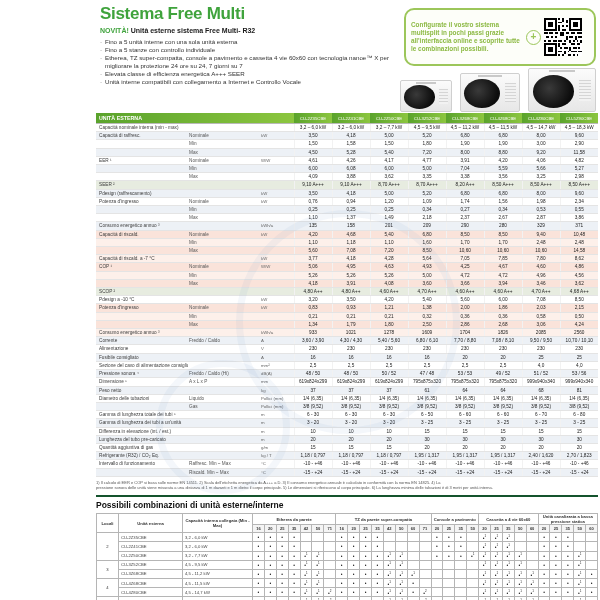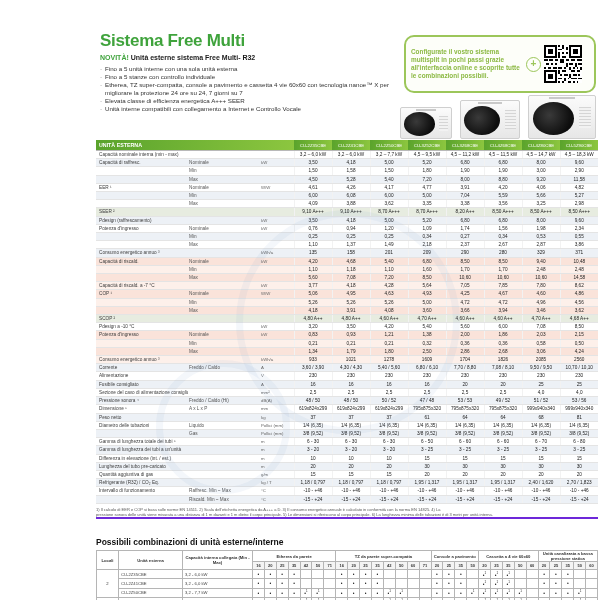--- a/index.html
+++ b/index.html
@@ -1,19 +1,19 @@
 <!DOCTYPE html>
 <html><head>
 <meta charset="utf-8">
 <style>
   html,body{margin:0;padding:0;background:#fff;width:600px;height:600px;overflow:hidden;
     font-family:"Liberation Sans","DejaVu Sans",sans-serif;-webkit-font-smoothing:antialiased;}
   .sheet{position:absolute;left:96px;top:0;width:502px;height:600px;background:#fff;}
   
-  #header{position:relative;height:112px;margin-top:27px;}
+  #header{position:relative;height:112px;}
   #page-title{position:absolute;left:4px;top:4px;font-size:17px;font-weight:bold;color:#3fa33c;letter-spacing:-0.3px;}
   #subtitle-line{position:absolute;left:4px;top:27px;font-size:7px;font-weight:bold;color:#1a1a1a;}
   #subtitle-line .tag{color:#3fa33c;margin-right:2px;}
   #bullet-list{position:absolute;left:4px;top:38px;width:290px;margin:0;padding:0;list-style:none;}
   #bullet-list li{font-size:6.2px;line-height:8px;color:#333;padding-left:5px;position:relative;}
   #bullet-list li::before{content:"·";position:absolute;left:0;top:0;color:#333;}
   #promo-box{position:absolute;right:2px;top:8px;width:192px;height:58px;border:2px solid #9cc65a;
     border-radius:10px;background:#fdfef9;display:flex;align-items:center;padding:3px 5px;box-sizing:border-box;}
   #promo-text{font-size:6.4px;line-height:8px;font-weight:bold;color:#8cb943;width:112px;}
   #plus-icon{width:13px;height:13px;border:1.5px solid #9cc65a;border-radius:50%;color:#9cc65a;
@@ -41,21 +41,21 @@
   #spec-table td.unit{text-align:left;color:#666;font-size:4.3px;}
   #spec-table td.val{text-align:center;border-left:0.5px solid rgba(0,0,0,0.05);}
   tr.sr-cap td{font-weight:bold;font-size:5px;border-bottom:1px solid #444;}
   tr.sr-b td{background:#edf1f6;}
   tr.sr-p td{background:#fae3da;}
   tr.sr-p2 td{background:#fdf0ea;}
   tr.sr-hl td{background:#e7ece0;font-weight:bold;border-top:0.8px solid #9a9a9a;border-bottom:0.8px solid #9a9a9a;}
   tr.sep td{border-top:0.8px solid #b9b9b9;}
   #spec-footnotes{margin-top:3px;font-size:4px;line-height:5.2px;color:#555;width:502px;}
   
-  #combo-title{font-size:8.5px;font-weight:bold;color:#111;border-top:2px solid #6d28d9;padding-top:18px;}
+  #combo-title{margin-top:5px;font-size:8.5px;font-weight:bold;color:#111;border-top:2px solid #14532d;padding-top:3px;}
   #combo-table{width:502px;border-collapse:collapse;table-layout:fixed;margin-top:3px;}
   #combo-table th,#combo-table td{border:0.5px solid #b5b5b5;font-size:4.2px;color:#333;
     text-align:center;padding:0;overflow:hidden;white-space:nowrap;}
   #combo-table th{font-weight:bold;background:#fff;line-height:5px;white-space:normal;}
   #combo-table th.gsz{height:7px;font-size:4px;background:#f4f4f4;}
   #combo-table td{height:8.2px;}
   #combo-table td.cm{font-size:5px;color:#222;}
   #combo-table td.mdl,#combo-table td.cap{text-align:left;padding-left:2px;color:#444;}
   #combo-table sup{font-size:3px;}
 </style>

